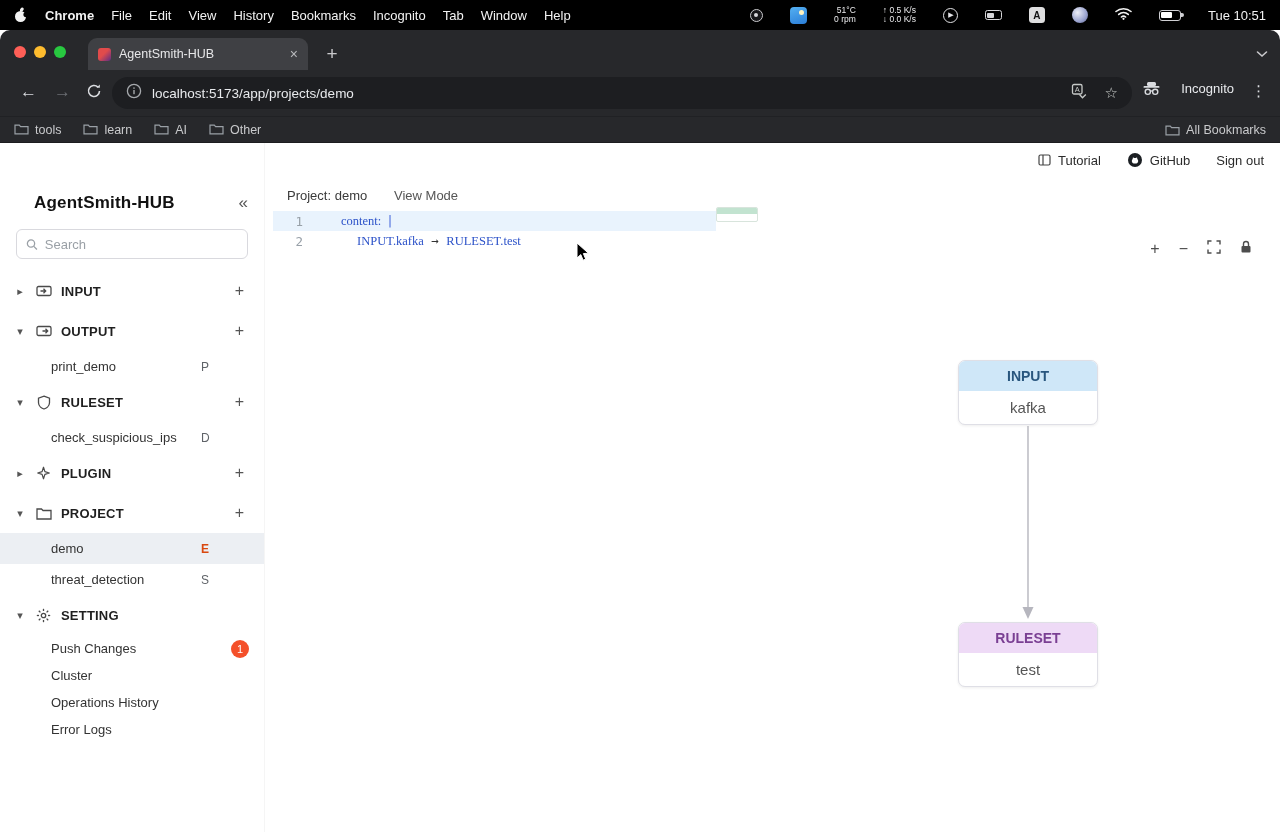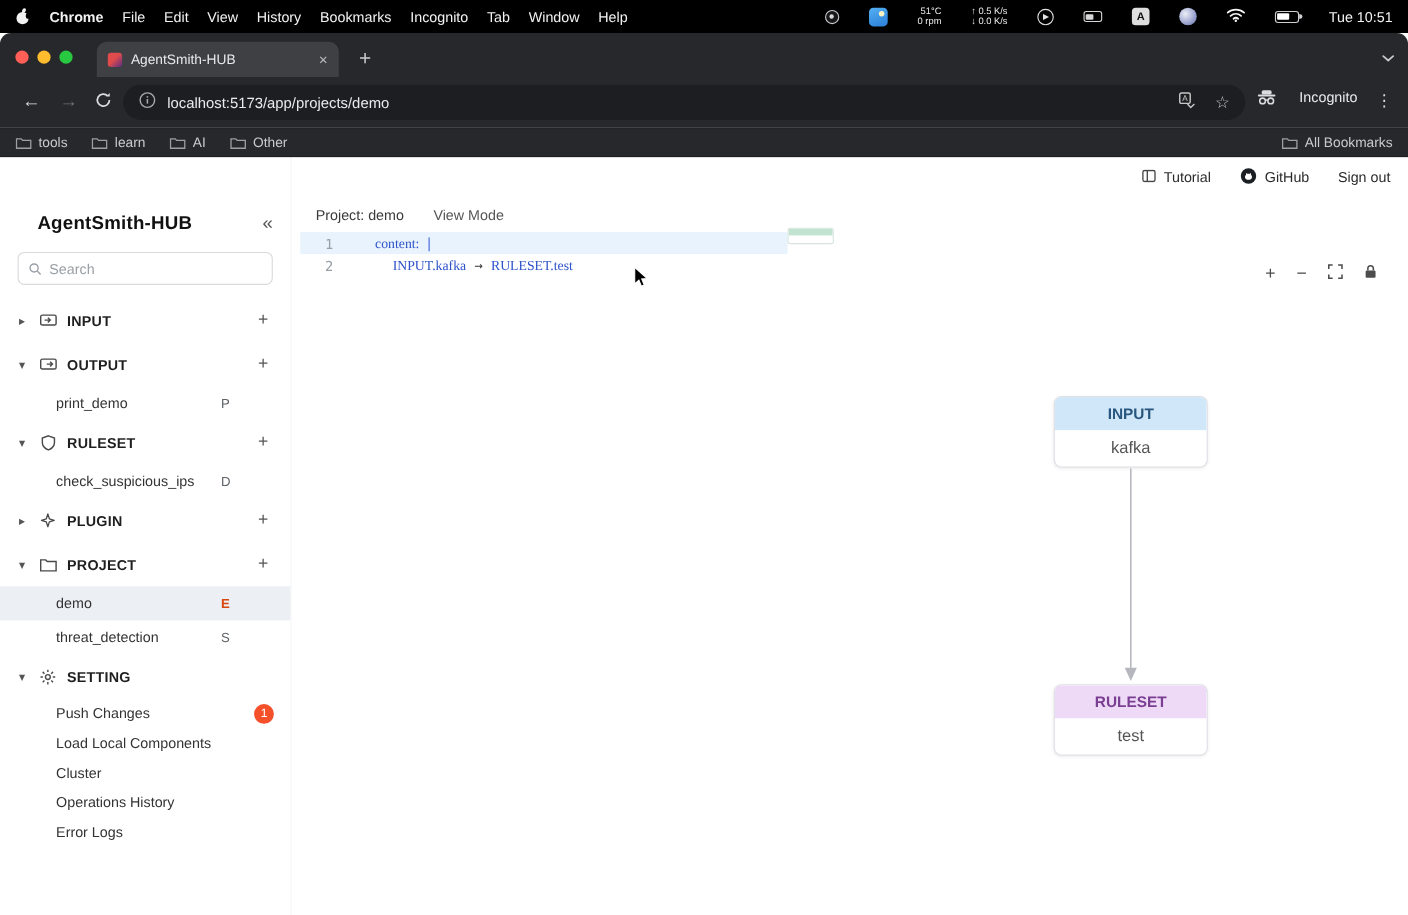--- a/index.html
+++ b/index.html
@@ -53,21 +53,21 @@
     border-radius:16px; display:flex; align-items:center; padding:0 14px; gap:10px; }
   .url-text { color:#e8eaed; font-size:13.5px; flex:1; }
   .omni-right { display:flex; gap:18px; align-items:center; }
   .star-ic { color:#c6c9c7; font-size:15px; }
   .incog { position:absolute; right:46px; top:11px; display:flex; align-items:center; gap:20px; color:#e8eaed; font-size:13px; }
   .kebab { position:absolute; right:14px; top:12px; color:#dadce0; font-size:15px; }
 
   .bookmarksbar { position:absolute; top:116px; left:0; width:1280px; height:27px; background:#27282b;
     border-top:1px solid #202124; display:flex; align-items:center; padding:0 14px; gap:22px;
     color:#c9cacc; font-size:12.5px; border-bottom:1px solid #1c1d1f; }
-  .bm-item { display:flex; align-items:center; gap:6px; }
+  .bm-item { display:flex; gap:6px; }
   .bm-right { margin-left:auto; display:flex; align-items:center; gap:6px; }
 
   
   .page { position:absolute; top:143px; left:0; width:1280px; height:689px; background:#fff; color:#222; }
 
   .page-header { position:absolute; top:9px; right:16px; display:flex; align-items:center; gap:26px;
     font-size:13px; color:#2b2b2b; }
   .ph-item { display:flex; align-items:center; gap:7px; }
 
   
@@ -406,23 +406,20 @@
               </g>
             </svg>
           </span>
         <span class="slabel">SETTING</span>
       </div>
       <div class="crow small">
         <span class="clabel">Push Changes</span>
         <span class="cbadge">1</span>
       </div>
       <div class="crow small">
-        <span class="clabel">Load Local Components</span>
-      </div>
-      <div class="crow small">
         <span class="clabel">Cluster</span>
       </div>
       <div class="crow small">
         <span class="clabel">Operations History</span>
       </div>
       <div class="crow small">
         <span class="clabel">Error Logs</span>
       </div>
 
     </div>

